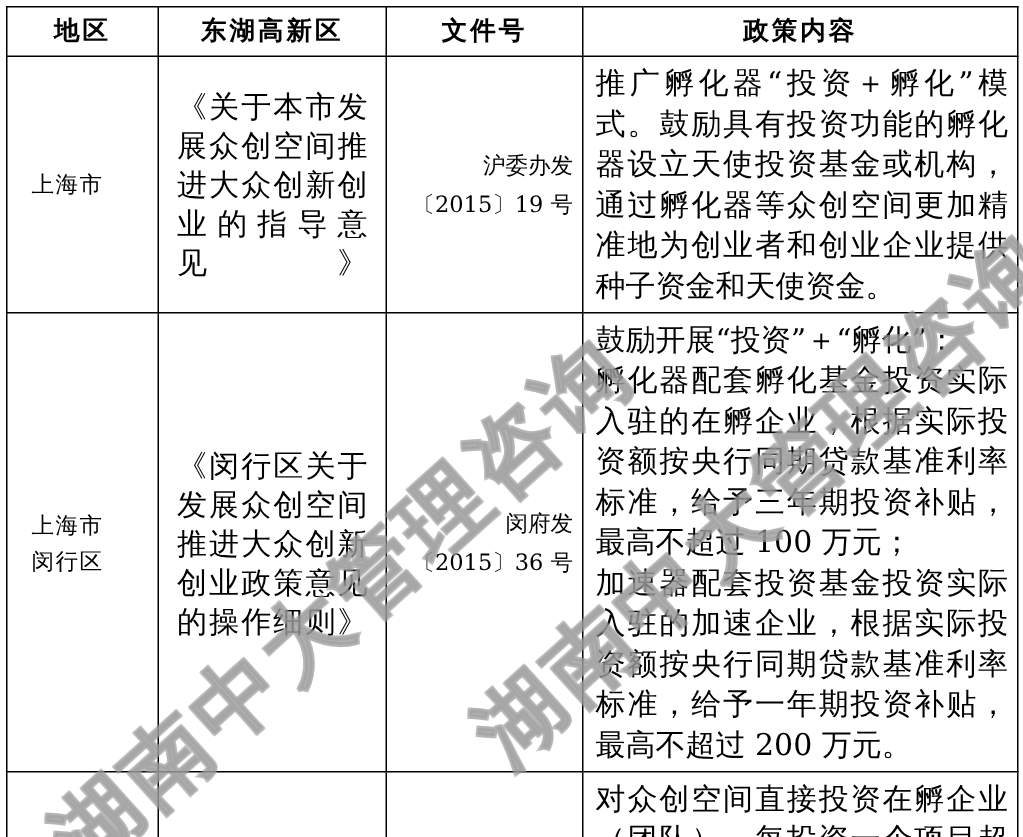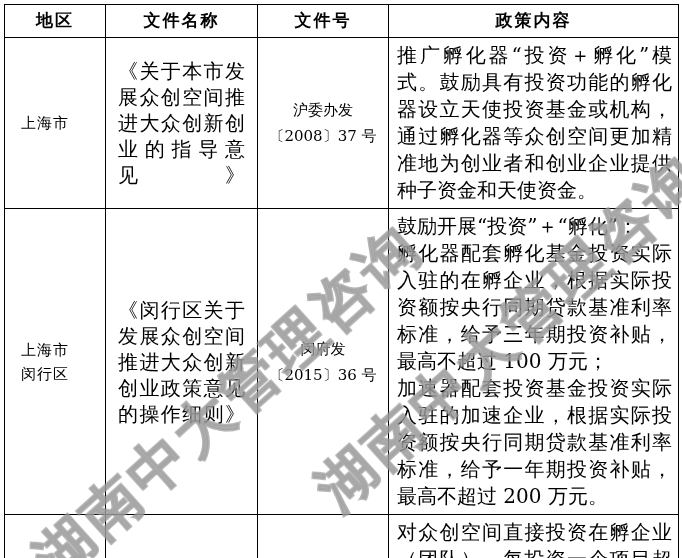--- a/index.html
+++ b/index.html
@@ -102,21 +102,21 @@
     line-height: 26px;
     padding: 6px 12px;
   }
 
   td.docnum {
     text-align: center;
     font-size: 15px;
     line-height: 26px;
     padding: 4px 6px;
   }
-  td.docnum .line { display: block; }
+  td.docnum .line { display: block; text-align: right; }
 
   td.content {
     text-align: justify;
     font-size: 20px;
     line-height: 27px;
     padding: 4px 6px 4px 8px;
     vertical-align: top;
   }
   td.content .para { display: block; }
 
@@ -138,35 +138,35 @@
   <table id="policy-table">
     <colgroup>
       <col class="c-region">
       <col class="c-name">
       <col class="c-number">
       <col class="c-content">
     </colgroup>
     <thead>
       <tr>
         <th>地区</th>
-        <th>文件名称</th>
+        <th>东湖高新区</th>
         <th>文件号</th>
         <th>政策内容</th>
       </tr>
     </thead>
     <tbody>
 
       <tr class="row-1">
         <td class="region">
           <span class="line">上海市</span>
         </td>
         <td class="docname">《关于本市发展众创空间推进大众创新创业的指导意见》</td>
         <td class="docnum">
           <span class="line">沪委办发</span>
-          <span class="line">〔2008〕37 号</span>
+          <span class="line">〔2015〕19 号</span>
         </td>
         <td class="content">
           <span class="para">推广孵化器“投资＋孵化”模式。鼓励具有投资功能的孵化器设立天使投资基金或机构，通过孵化器等众创空间更加精准地为创业者和创业企业提供种子资金和天使资金。</span>
         </td>
       </tr>
 
       <tr class="row-2">
         <td class="region">
           <span class="line">上海市</span>
           <span class="line">闵行区</span>

